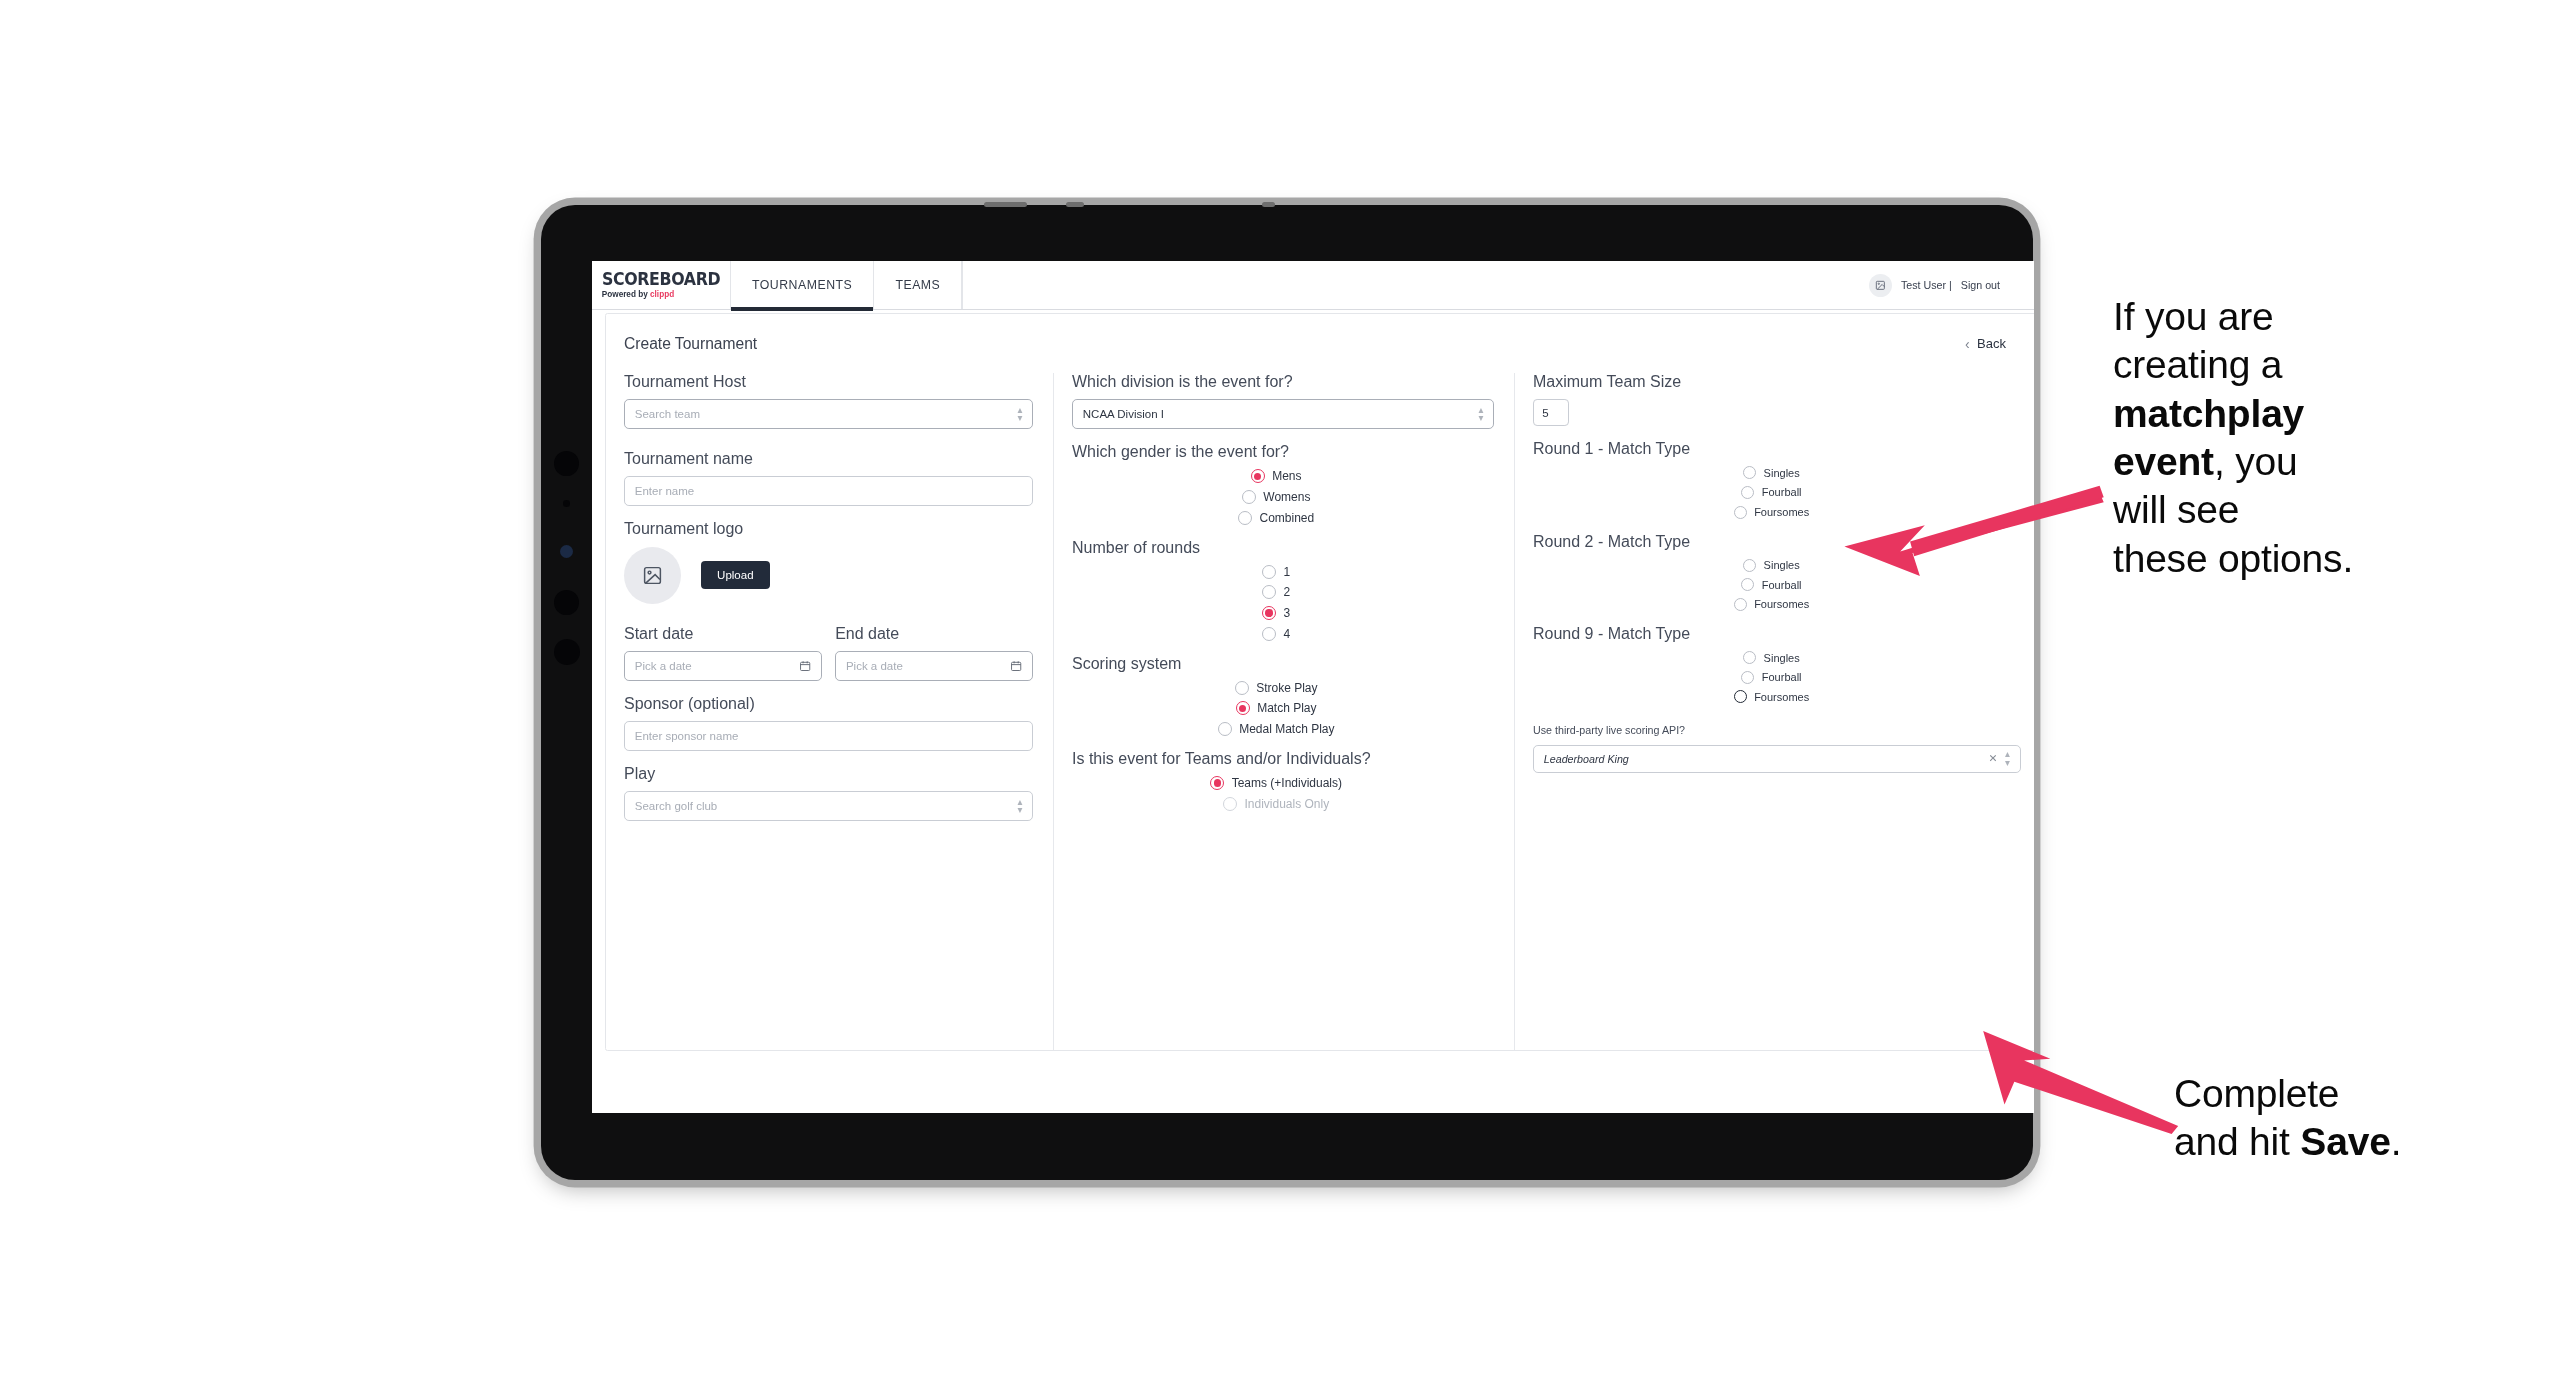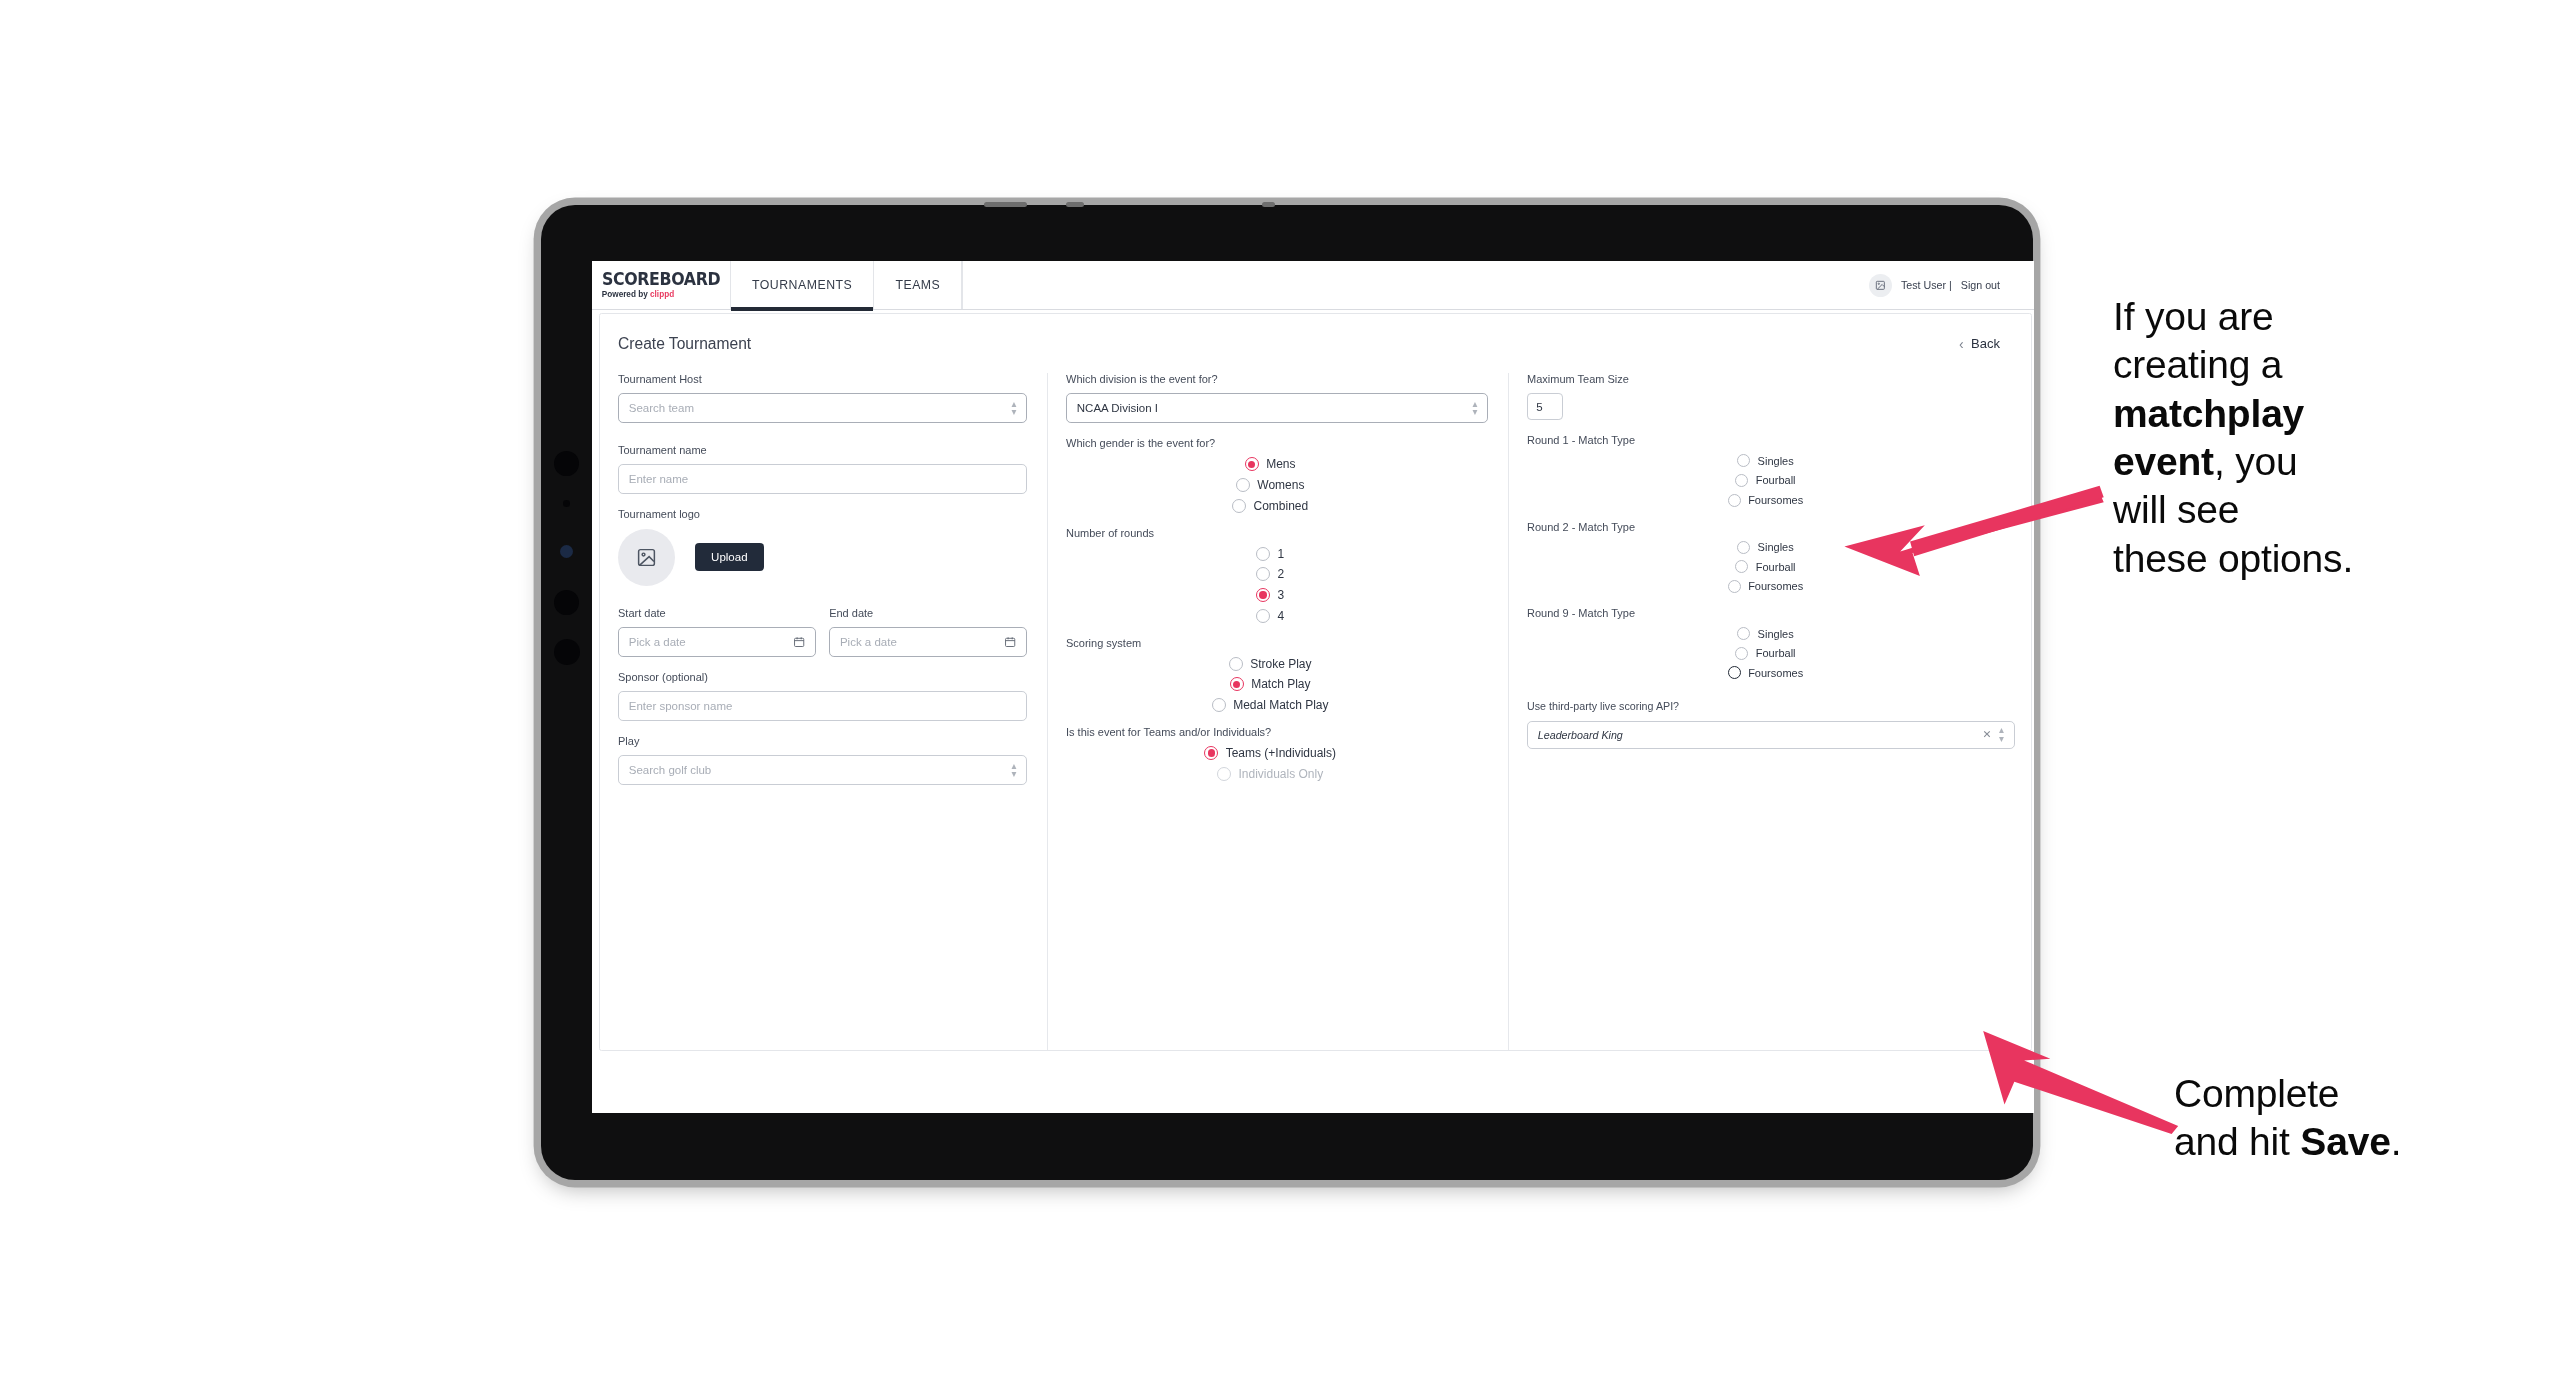--- a/index.html
+++ b/index.html
@@ -126,21 +126,21 @@
     width: 23px; height: 23px;
     border-radius: 50%;
     background: #eceef1;
     display: flex; align-items: center; justify-content: center;
   }
   #userzone .signout { color: #3a4150; cursor: pointer; }
 
   
   #page {
     position: absolute;
-    left: 7px; top: 52px;
+    left: 13px; top: 52px;
     width: 1433px;
     height: 738px;
     background: #fff;
     border: 0.8px solid #e4e6ea;
     border-radius: 2.5px;
     box-sizing: border-box;
     display: flex;
     flex-direction: column;
   }
   #pagehead {
@@ -162,21 +162,21 @@
     flex: 1;
     display: flex;
     padding-left: 18px;
   }
   .col { padding: 0 0 0 0; box-sizing: border-box; }
   .col-left   { width: 429px; padding-right: 19.7px; }
   .col-mid    { width: 461px; border-left: 0.8px solid #e6e8ec; padding-left: 18px; padding-right: 19.7px; }
   .col-right  { flex: 1;     border-left: 0.8px solid #e6e8ec; padding-left: 18px; padding-right: 16.4px; }
 
   .fieldlabel {
-    font-size: 11px;
+    font-size: 16px;
     color: #444b59;
     margin: 0 0 8.2px 0;
   }
   .fieldlabel.sm { font-size: 10.7px; }
   .gap-lg { height: 21px; }
   .gap-md { height: 14px; }
 
   .inputbox {
     height: 30px;
     border: 0.8px solid #a9aeb7;

